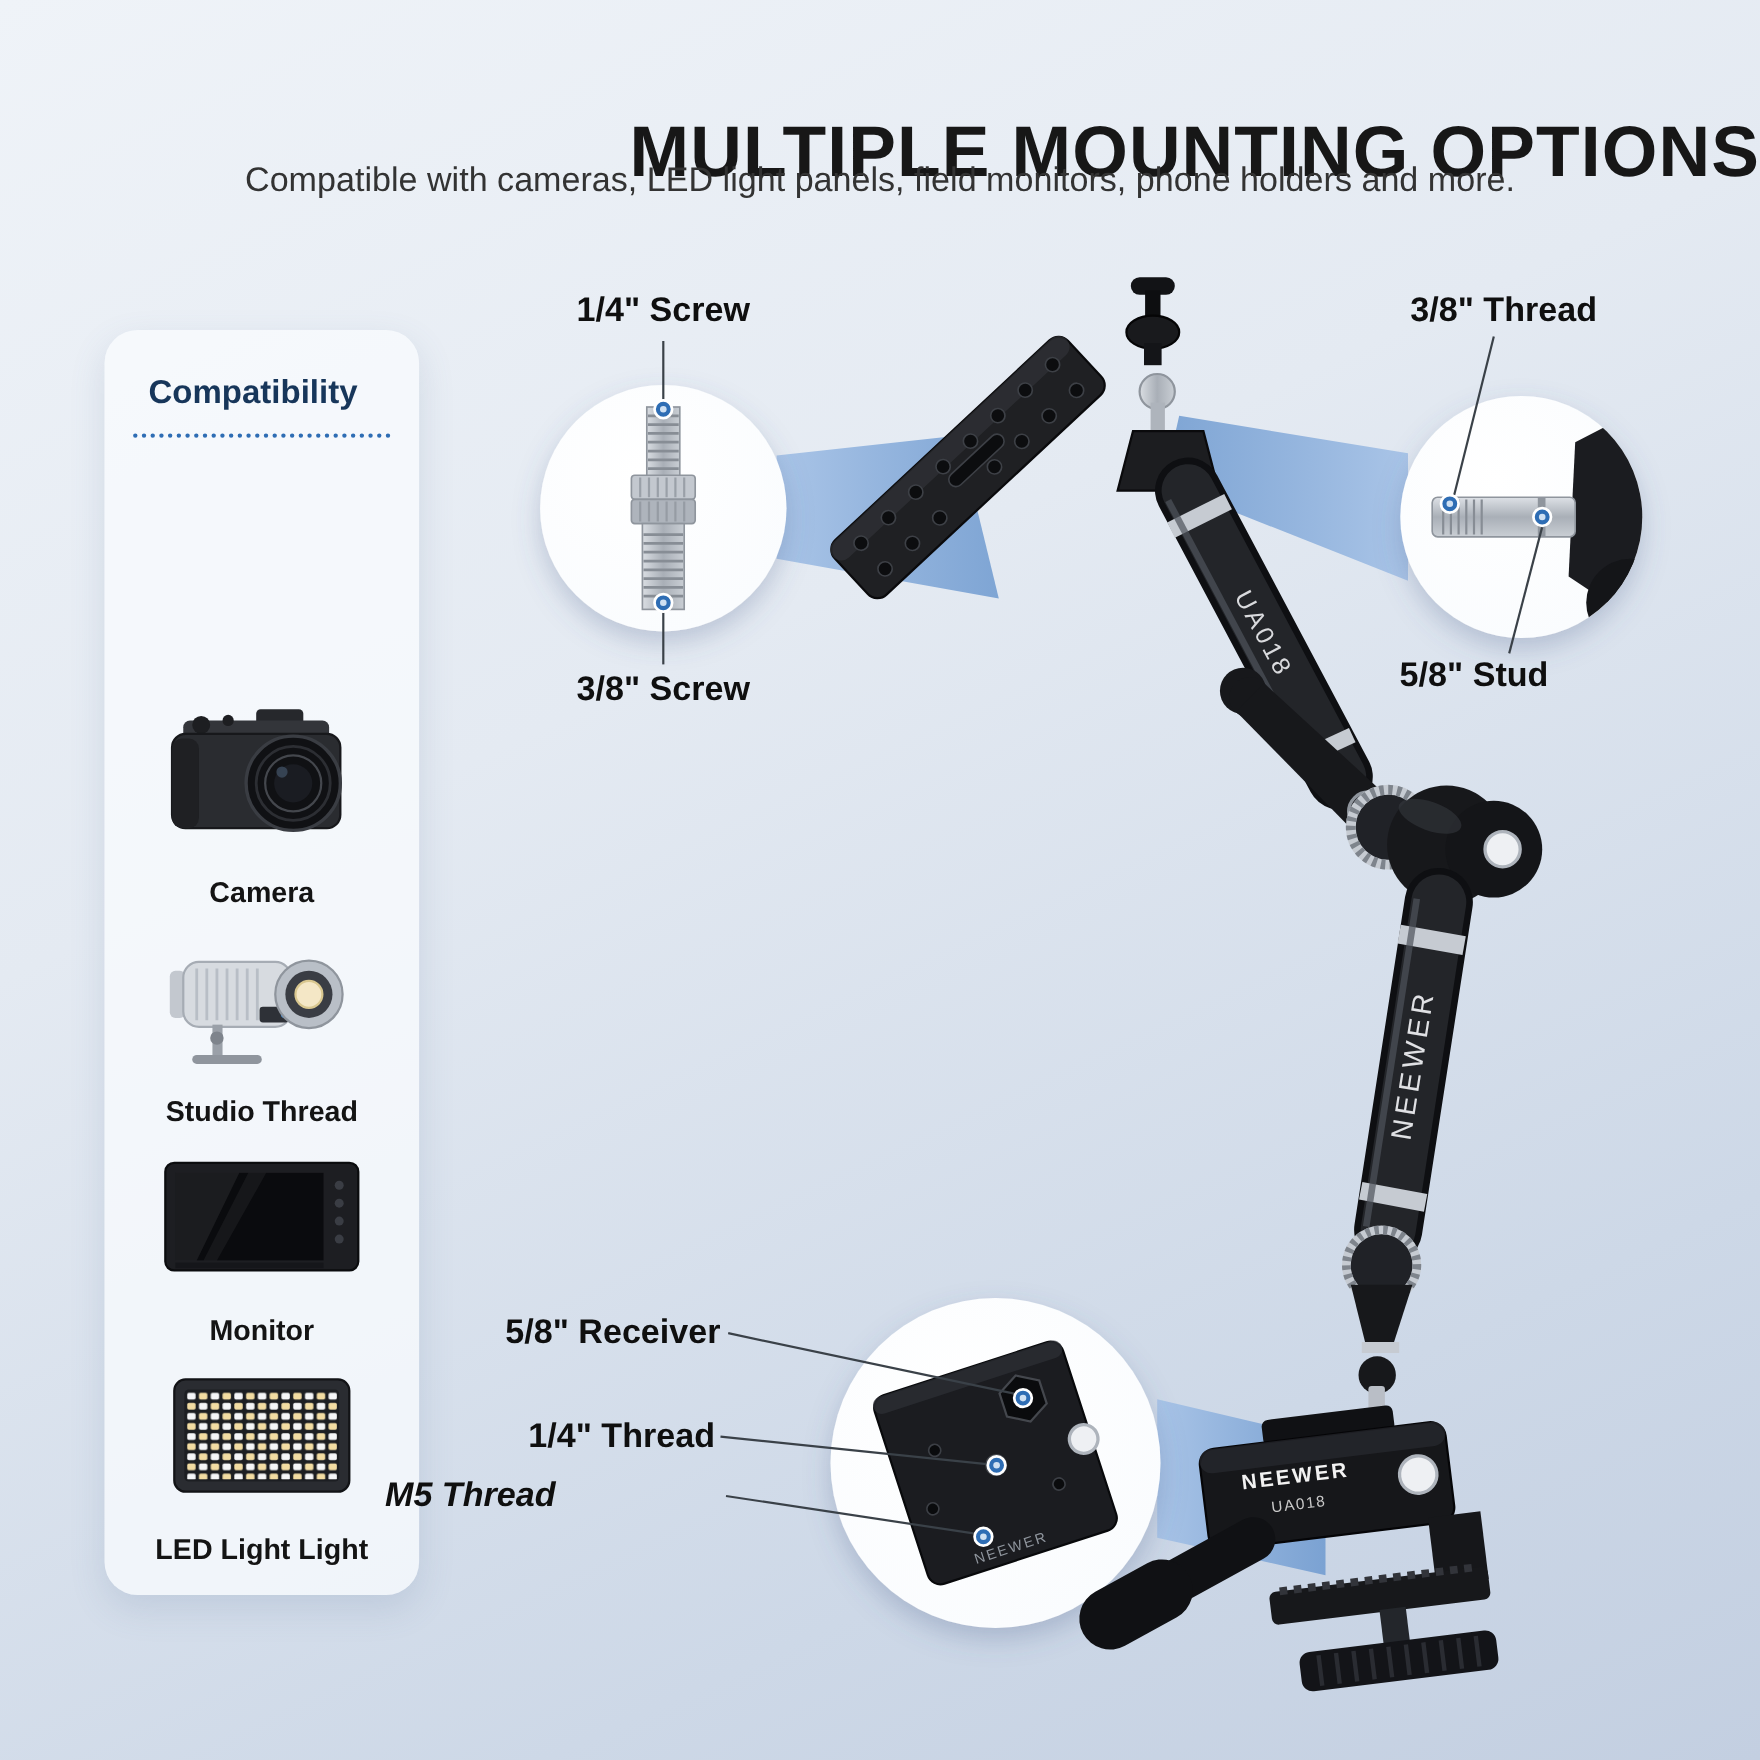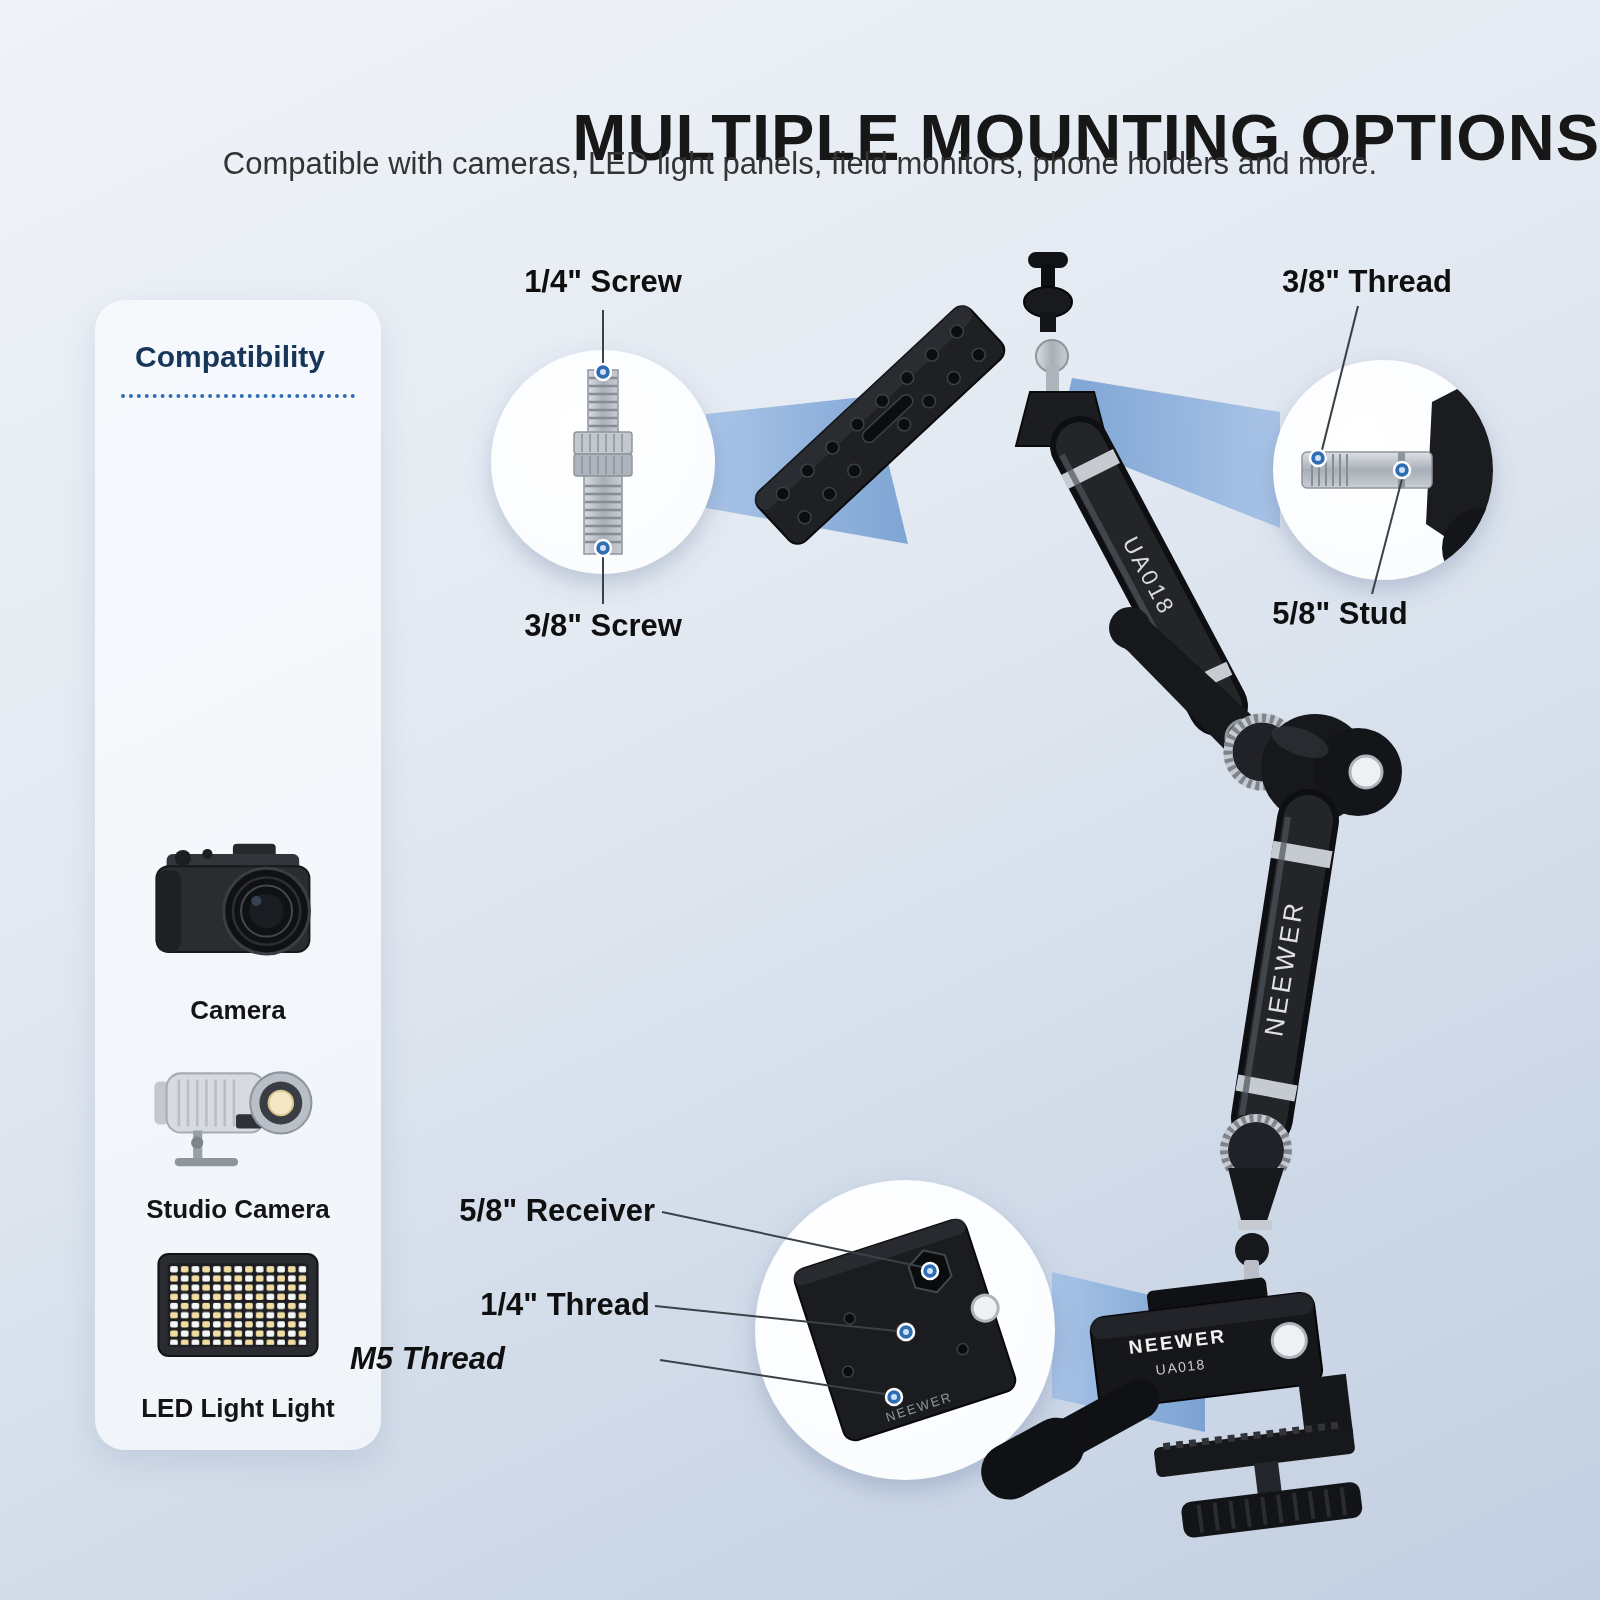--- a/index.html
+++ b/index.html
@@ -295,23 +295,39 @@
             <rect x="98" y="84" width="26" height="14" rx="3" fill="#2e3137"></rect>
             <circle cx="120" cy="91" r="3" fill="#3f8edc"></circle>
             <circle cx="142" cy="73" r="30" fill="#b9bfc7" stroke="#8f959d" stroke-width="2"></circle>
             <circle cx="142" cy="73" r="21" fill="#3a3d44"></circle>
             <circle cx="142" cy="73" r="12" fill="#f4e7c6" stroke="#d9c78f" stroke-width="2"></circle>
             <rect x="56" y="100" width="9" height="28" fill="#9aa0a8"></rect>
             <circle cx="60" cy="112" r="6" fill="#7e848c"></circle>
             <rect x="38" y="127" width="62" height="8" rx="4" fill="#8f959d"></rect>
           </svg>
         </div>
-        <div class="item-label">Studio Camera</div>
+        <div class="item-label">Studio Thread</div>
       </div>
 
+      <div class="panel-item">
+        <div class="thumb">
+          <svg viewBox="0 0 200 150" width="204" height="158" xmlns="http://www.w3.org/2000/svg">
+            <rect x="14" y="28" width="172" height="96" rx="8" fill="#1d1e22" stroke="#0b0c0e" stroke-width="2"></rect>
+            <rect x="23" y="37" width="132" height="78" fill="#0a0b0e"></rect>
+            <polygon points="23,37 80,37 42,115 23,115" fill="#ffffff" opacity="0.07"></polygon>
+            <polygon points="88,37 104,37 60,115 48,115" fill="#ffffff" opacity="0.05"></polygon>
+            <circle cx="169" cy="48" r="4" fill="#3a3d44"></circle>
+            <circle cx="169" cy="64" r="4" fill="#3a3d44"></circle>
+            <circle cx="169" cy="80" r="4" fill="#3a3d44"></circle>
+            <circle cx="169" cy="96" r="4" fill="#3a3d44"></circle>
+            <rect x="23" y="117" width="132" height="5" fill="#15161a"></rect>
+          </svg>
+        </div>
+        <div class="item-label">Monitor</div>
+      </div>
 
       <div class="panel-item">
         <div class="thumb">
           <svg viewBox="0 0 200 150" width="204" height="158" xmlns="http://www.w3.org/2000/svg">
             <defs>
               <pattern id="ledGrid" width="21" height="18" patternUnits="userSpaceOnUse">
                 <rect x="2" y="2" width="7.5" height="6" rx="1.5" fill="#f2dca2"></rect>
                 <rect x="12.5" y="2" width="7.5" height="6" rx="1.5" fill="#f5f6f8"></rect>
                 <rect x="2" y="11" width="7.5" height="6" rx="1.5" fill="#f5f6f8"></rect>
                 <rect x="12.5" y="11" width="7.5" height="6" rx="1.5" fill="#f2dca2"></rect>

